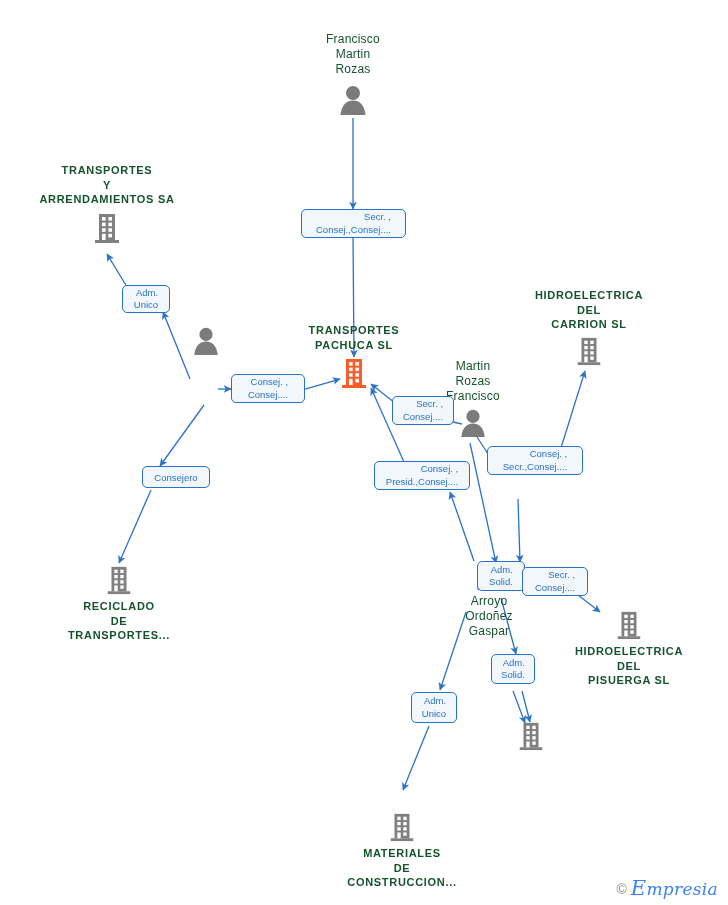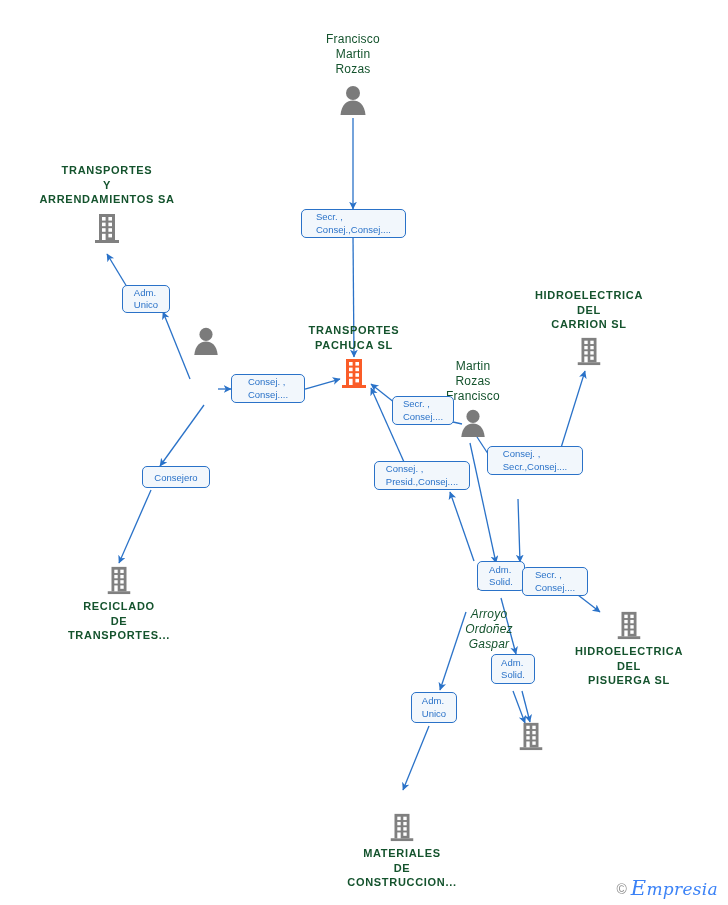--- a/index.html
+++ b/index.html
@@ -19,21 +19,21 @@
   .node.person .caption{font-weight:normal;letter-spacing:.2px;font-size:12px;line-height:15px;}
   .icon-wrap{display:flex;justify-content:center;align-items:center;}
 
   
   .badge{
     position:absolute;box-sizing:border-box;
     border:1.5px solid #2a72c8;border-radius:5px;
     background:#f2f7fc;color:#2a72c8;
     font-size:9.5px;line-height:12.5px;
     display:flex;align-items:center;justify-content:center;
-    text-align:left;white-space:pre-line;padding:2px 3px;
+    text-align:right;white-space:pre-line;padding:2px 3px;
   }
   .badge.one-line{line-height:13px;}
 
   
   #watermark{
     position:absolute;right:10px;bottom:7px;display:flex;align-items:center;gap:4px;
   }
   #wm-c{color:#8e8e8e;font-size:14px;line-height:14px;}
   #wm-text{
     color:#3b82f6;font-size:17px;line-height:17px;font-style:italic;
@@ -209,21 +209,21 @@
 TRANSPORTES...</div>
   </div>
 
   <div class="node person" style="left:444px;top:560px;width:90px;">
     <div class="icon-wrap">
       <svg width="30" height="30" viewBox="0 0 32 32">
           <circle cx="16" cy="10" r="7" fill="#7b7b7b"></circle>
           <path d="M3.5 32 C4.5 21.5 10 17.5 16 17.5 C22 17.5 27.5 21.5 28.5 32 Z" fill="#7b7b7b"></path>
         </svg>
     </div>
-    <div class="caption" style="margin-top:17px;font-style:italic;">Arroyo
+    <div class="caption" style="margin-top:4px;">Arroyo
 Ordoñez
 Gaspar</div>
   </div>
 
   <div class="node company" style="left:553px;top:610px;width:152px;">
     <div class="icon-wrap">
       <svg width="30" height="30" viewBox="0 0 32 32" fill="#808080">
         <rect x="8" y="2" width="16" height="26"></rect>
         <rect x="4" y="28" width="24" height="3"></rect>
         <g fill="#ffffff">

